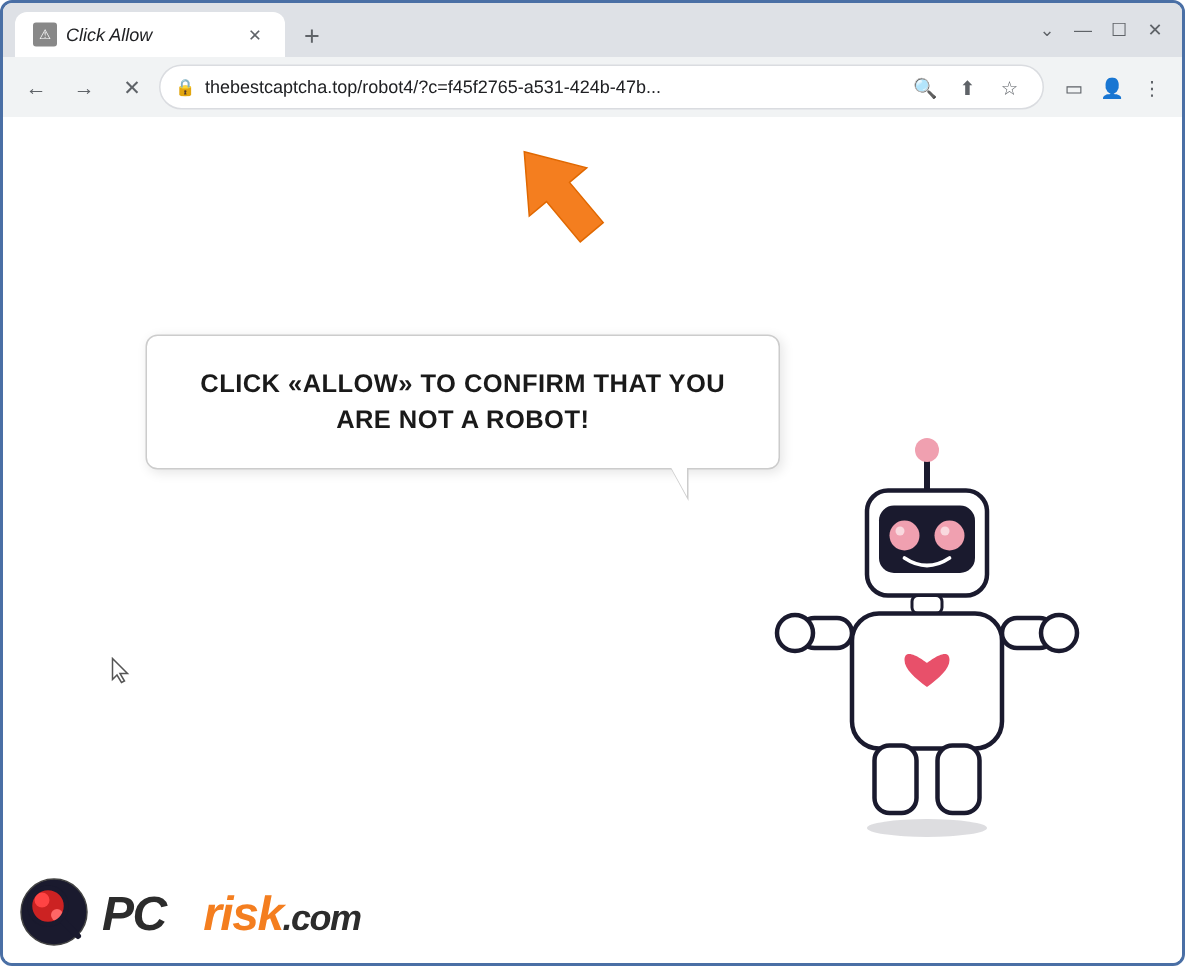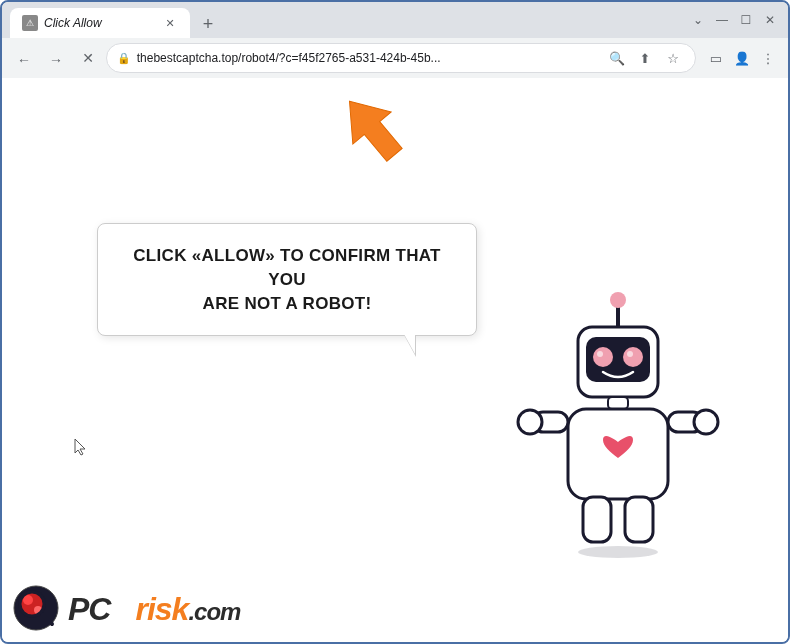--- a/index.html
+++ b/index.html
@@ -209,21 +209,21 @@
 
     
     .speech-bubble {
       position: absolute;
       top: 145px;
       left: 95px;
       background: #ffffff;
       border: 1.5px solid #cccccc;
       border-radius: 8px;
       padding: 20px 25px;
-      width: 380px;
+      width: 423px;
       box-shadow: 2px 2px 8px rgba(0,0,0,0.1);
     }
 
     .speech-bubble-text {
       font-size: 17px;
       font-weight: 800;
       color: #1a1a1a;
       text-align: center;
       line-height: 1.4;
       letter-spacing: 0.3px;
@@ -325,21 +325,21 @@
     </div>
   </div>
 
   <div class="nav-bar">
     <div class="nav-btn">←</div>
     <div class="nav-btn">→</div>
     <div class="nav-btn">✕</div>
 
     <div class="address-bar">
       <span class="lock-icon">🔒</span>
-      <span class="url-text">thebestcaptcha.top/robot4/?c=f45f2765-a531-424b-45b...</span>
+      <span class="url-text">thebestcaptcha.top/robot4/?c=f45f2765-a531-424b-47b...</span>
       <div class="address-icons">
         <div class="addr-icon">🔍</div>
         <div class="addr-icon">⬆</div>
         <div class="addr-icon">☆</div>
       </div>
     </div>
 
     <div class="toolbar-right">
       <div class="addr-icon">▭</div>
       <div class="addr-icon">👤</div>

